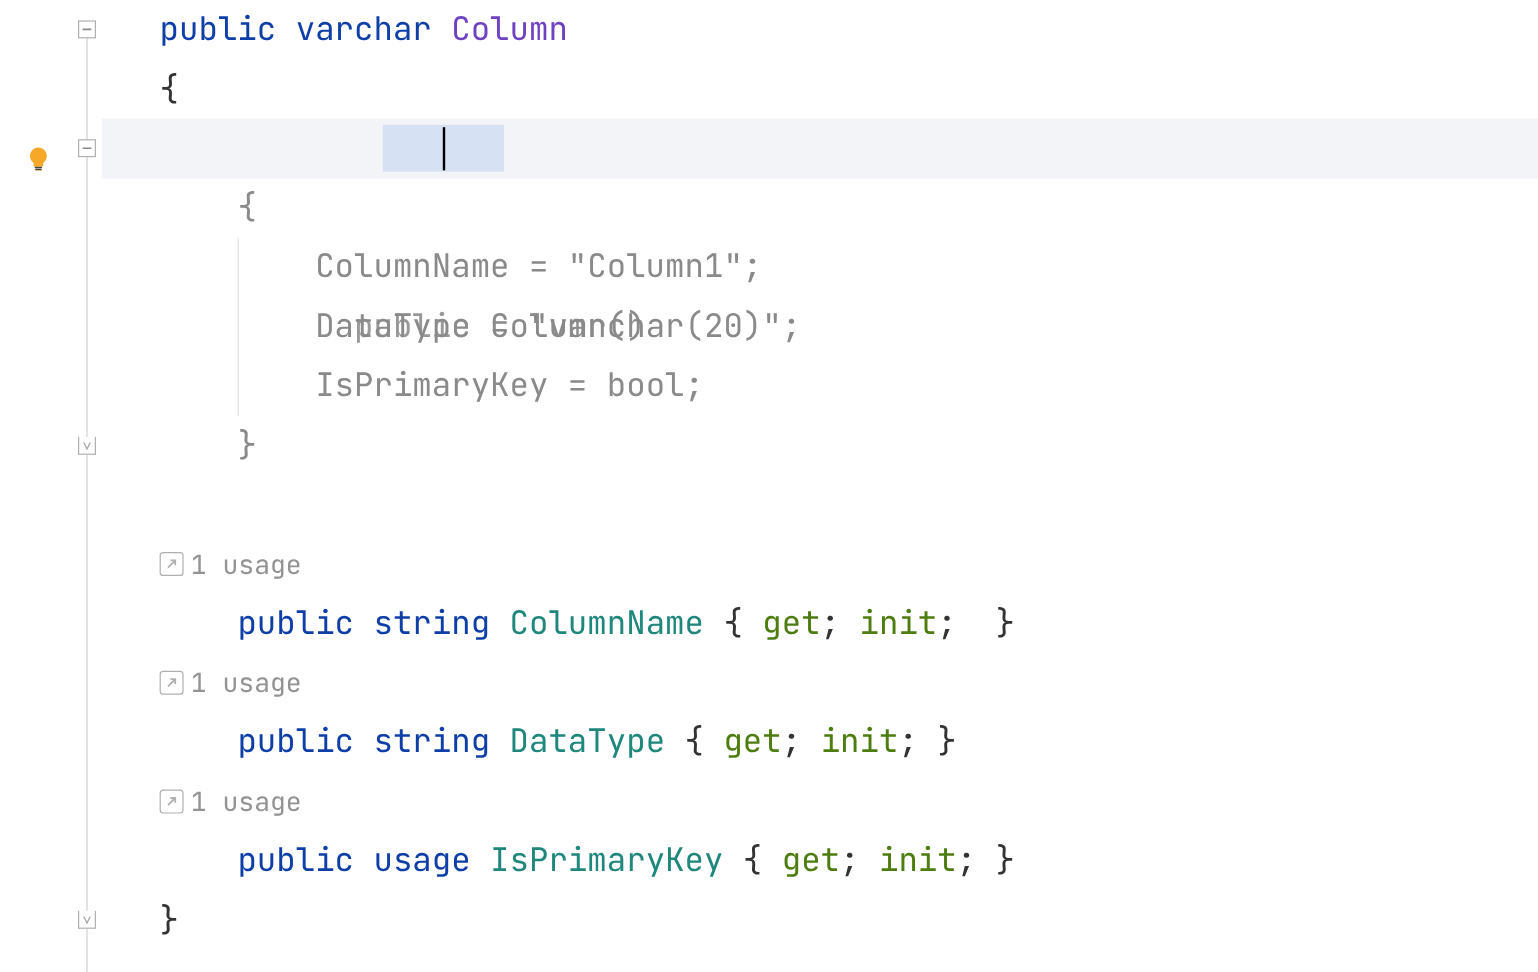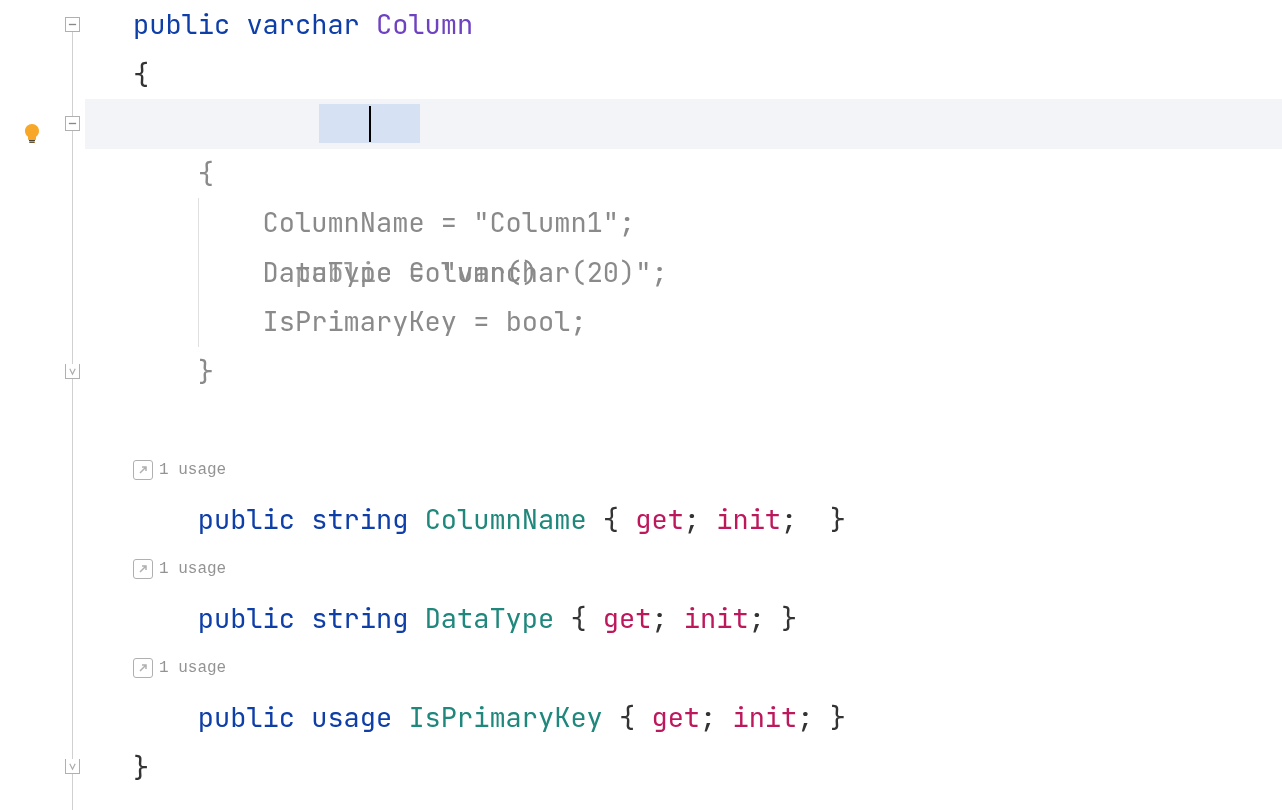--- a/index.html
+++ b/index.html
@@ -68,40 +68,39 @@
 .code-line.current {
   background: #f2f4f7;
 }
 .usage-line {
   height: 49.5px;
   padding-left: 48px;
   display: flex;
   align-items: center;
   gap: 6px;
   color: #939393;
-  font-size: 16px;
-  font-family: Liberation Mono, monospace;
+  font-size: 22px;
 }
 .usage-icon {
   width: 20px;
   height: 20px;
   border: 1.5px solid #b0b0b0;
   border-radius: 3px;
   display: flex;
   align-items: center;
   justify-content: center;
 }
 .usage-icon svg { width: 12px; height: 12px; stroke: #b0b0b0; }
 .kw { color: #0e3ea8; }
 .kw-grey { color: #999999; }
 .type { color: #6f42c1; }
 .type-teal { color: #1f877c; }
 .faded { color: #8a8a8a; }
 .punct { color: #333333; }
-.acc { color: #be185d; }
+.acc { color: #4d7c0f; }
 .highlight-box {
   background: #d6e1f3;
   position: absolute;
   height: 39px;
   top: 5px;
   z-index: 0;
   border-radius: 0;
 }
 .text-layer { position: relative; z-index: 1; }
 .caret {

